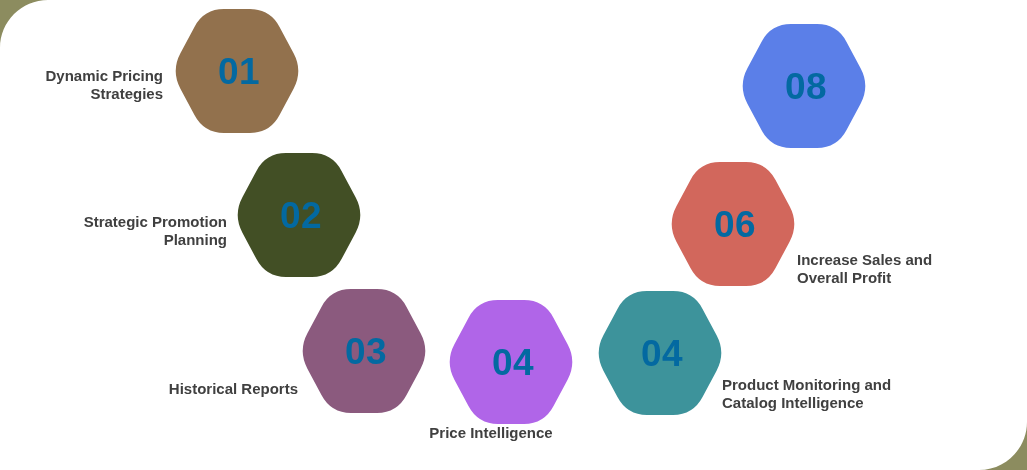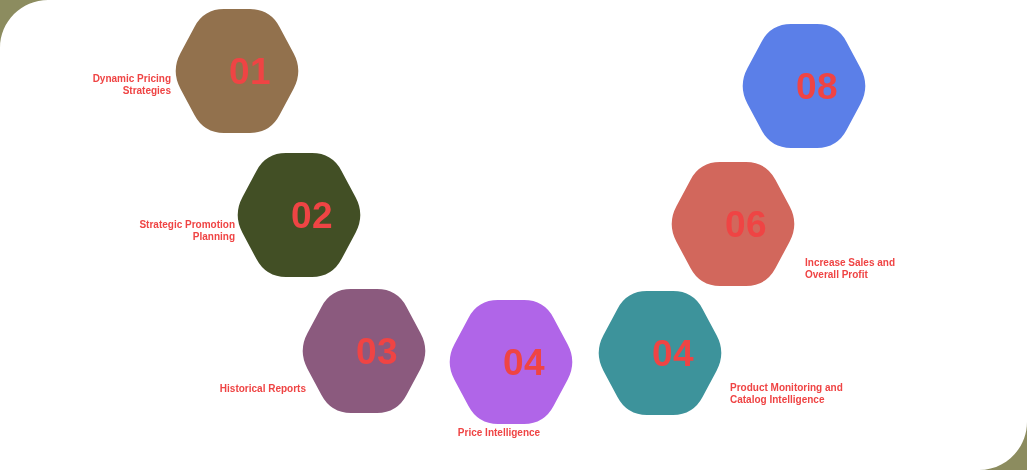--- a/index.html
+++ b/index.html
@@ -45,46 +45,45 @@
   }
   .hex-shape {
     position: relative;
     display: block;
   }
   .hex-shape svg {
     display: block;
   }
   .hex-number {
     position: absolute;
-    left: 13px;
+    left: 2px;
     top: 0;
     width: 100%;
     height: 100%;
     display: flex;
     align-items: center;
     justify-content: center;
-    color: #ef4444;
+    color: #0369a1;
     font-size: 37px;
     font-weight: bold;
     letter-spacing: 0.5px;
     line-height: 1;
     font-family: "Liberation Sans", sans-serif;
     user-select: none;
   }
 
   
   .hex-label {
     position: absolute;
-    color: #ef4444;
-    font-size: 10px;
+    color: #404040;
+    font-size: 15px;
     font-weight: bold;
     line-height: 1.23;
     font-family: "Liberation Sans", sans-serif;
     white-space: pre-line;
-    margin-left: 8px;
   }
   .hex-label.align-right {
     text-align: right;
     transform: translate(-100%, -50%);
   }
   .hex-label.align-left {
     text-align: left;
     transform: translate(0, -50%);
   }
   .hex-label.align-center {

